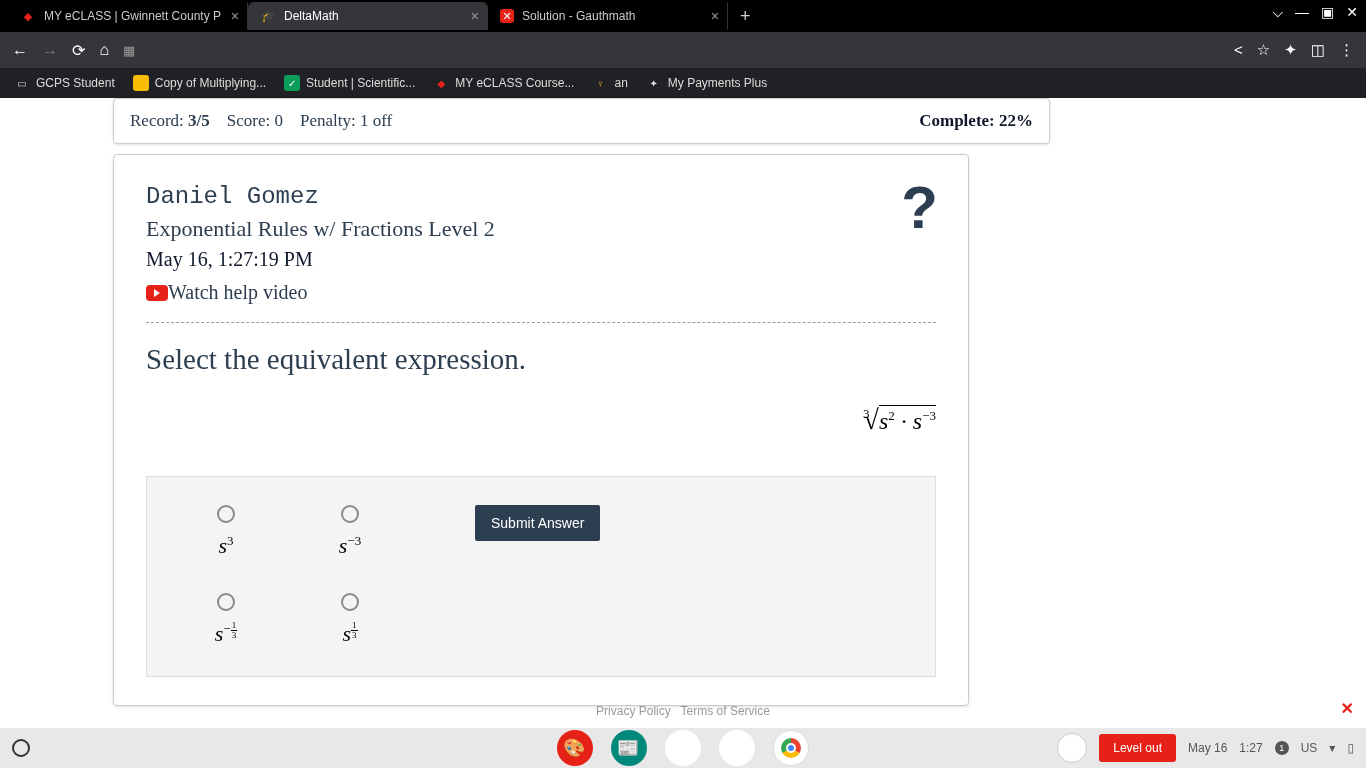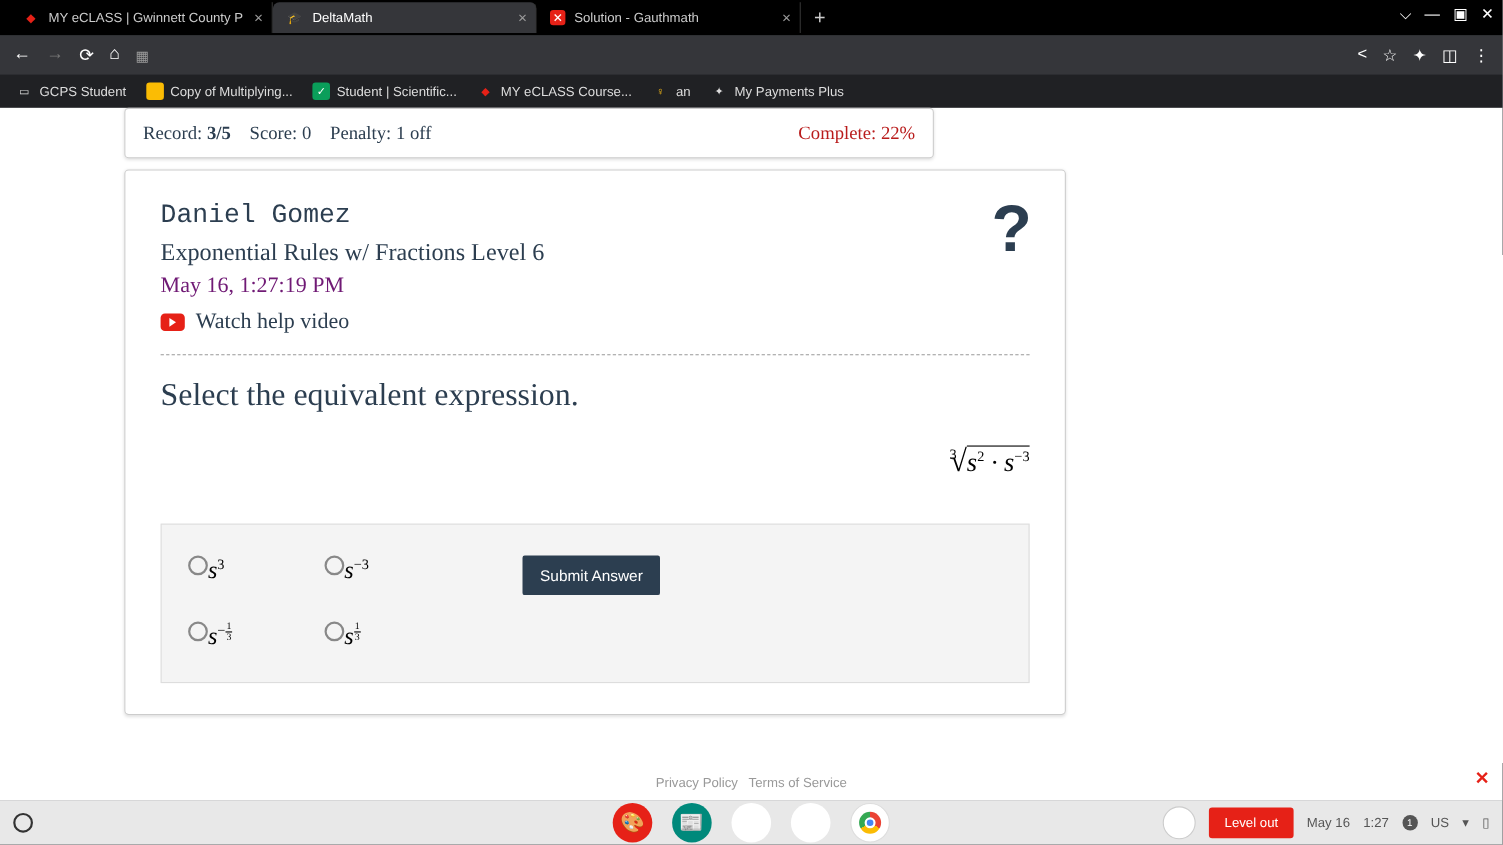--- a/index.html
+++ b/index.html
@@ -22,45 +22,45 @@
 .url-domain { color: #fff; }
 .url-icons { display: flex; gap: 14px; color: #fff; font-size: 15px; }
 
 
 .bookmarks { height: 30px; background: #202124; display: flex; align-items: center; padding: 0 14px; gap: 18px; color: #ddd; font-size: 12px; }
 .bookmark { display: flex; align-items: center; gap: 6px; }
 .bm-icon { width: 16px; height: 16px; display: flex; align-items: center; justify-content: center; border-radius: 3px; font-size: 10px; }
 
 
 .content { background: #fff; height: 630px; padding-bottom: 40px; }
-.card-top { width: 736px; margin: 0 0 10px 113px; border: 1px solid #ccc; border-radius: 4px; box-shadow: 0 1px 3px rgba(0,0,0,0.12); padding: 12px 16px; display: flex; justify-content: space-between; font-family: Georgia, serif; color: #2c3e50; font-size: 17px; }
+.card-top { width: 937px; margin: 0 0 10px 113px; border: 1px solid #ccc; border-radius: 4px; box-shadow: 0 1px 3px rgba(0,0,0,0.12); padding: 12px 16px; display: flex; justify-content: space-between; font-family: Georgia, serif; color: #2c3e50; font-size: 17px; }
 .card-top .rec-num { font-weight: bold; }
-.card-top .complete { color: #b91c1c; }
+.card-top .complete { color: #0f172a; font-weight: bold; }
 
 .main-card { width: 856px; margin: 0 0 0 113px; border: 1px solid #ccc; border-radius: 4px; box-shadow: 0 1px 3px rgba(0,0,0,0.12); padding: 28px 32px; }
 .student-name { font-family: Liberation Mono, monospace; color: #2c3e50; font-size: 24px; margin-bottom: 6px; }
 .assignment { font-family: 'Comic Sans MS', cursive; color: #2c3e50; font-size: 22px; margin-bottom: 6px; }
-.datetime { font-family: 'Comic Sans MS', cursive; color: #701a75; font-size: 20px; margin-bottom: 10px; }
-.watch { display: flex; align-items: center; gap: 10px; margin-bottom: 18px; }
+.datetime { font-family: 'Comic Sans MS', cursive; color: #0f172a; font-size: 20px; margin-bottom: 10px; }
+.watch { display: flex; align-items: center; margin-bottom: 18px; }
 .yt-icon { width: 22px; height: 16px; background: #e62117; border-radius: 4px; display: flex; align-items: center; justify-content: center; }
 .yt-tri { width: 0; height: 0; border-left: 6px solid #fff; border-top: 4px solid transparent; border-bottom: 4px solid transparent; }
 .watch-text { font-family: 'Comic Sans MS', cursive; color: #2c3e50; font-size: 20px; }
 .help-icon { position: absolute; right: 30px; top: 18px; font-size: 60px; font-weight: bold; color: #2c3e50; }
 .dashline { border-top: 1px dashed #999; margin-bottom: 20px; }
 .prompt { font-family: Liberation Serif, serif; color: #2c3e50; font-size: 29px; margin-bottom: 28px; }
 
 .expr { text-align: right; font-family: Georgia, serif; font-style: italic; font-size: 24px; margin-bottom: 40px; }
 .root-idx { font-size: 13px; position: relative; top: -11px; left: 6px; font-style: normal; }
 .radical { font-size: 28px; }
 .radicand { border-top: 1.5px solid #000; padding-top: 2px; }
 .sup { font-size: 13px; vertical-align: super; font-style: normal; }
 
 .answer-box { background: #f4f4f4; border: 1px solid #ddd; padding: 28px 24px; display: flex; gap: 60px; align-items: flex-start; }
 .options { display: grid; grid-template-columns: 110px 110px; gap: 34px 14px; }
-.option { display: flex; font-family: Georgia, serif; font-style: italic; font-size: 22px; }
+.option { display: flex; align-items: center; gap: 10px; font-family: Georgia, serif; font-style: italic; font-size: 22px; flex-direction: column; }
 .radio { width: 18px; height: 18px; border: 2px solid #888; border-radius: 50%; flex-shrink: 0; }
 .frac-sup { font-style: normal; display: inline-flex; flex-direction: column; font-size: 9px; line-height: 9px; vertical-align: super; position: relative; top: -5px; }
 .frac-sup .n { border-bottom: 1px solid #000; padding: 0 1px; }
 .frac-sup .d { padding: 0 1px; }
 .submit { background: #2c3e50; color: #fff; border: none; padding: 10px 16px; font-size: 14px; border-radius: 2px; margin-left: 10px; }
 
 .footer-links { position: absolute; left: 0; right: 0; text-align: center; font-size: 12px; color: #999; bottom: 50px; }
 .footer-x { position: absolute; right: 12px; bottom: 50px; color: #e62117; font-size: 16px; font-weight: bold; }
 
 
@@ -159,21 +159,21 @@
     </div>
     <div class="complete">
       <span>Complete:</span>
       <span>22%</span>
     </div>
   </div>
 
   <div class="main-card main-rel">
     <div class="help-icon">?</div>
     <div class="student-name">Daniel Gomez</div>
-    <div class="assignment">Exponential Rules w/ Fractions Level 6</div>
+    <div class="assignment">Exponential Rules w/ Fractions Level 2</div>
     <div class="datetime">May 16, 1:27:19 PM</div>
     <div class="watch">
       <span class="yt-icon">
           <span class="yt-tri"></span>
         </span>
       <span class="watch-text">Watch help video</span>
     </div>
     <div class="dashline"></div>
     <div class="prompt">Select the equivalent expression.</div>
 

